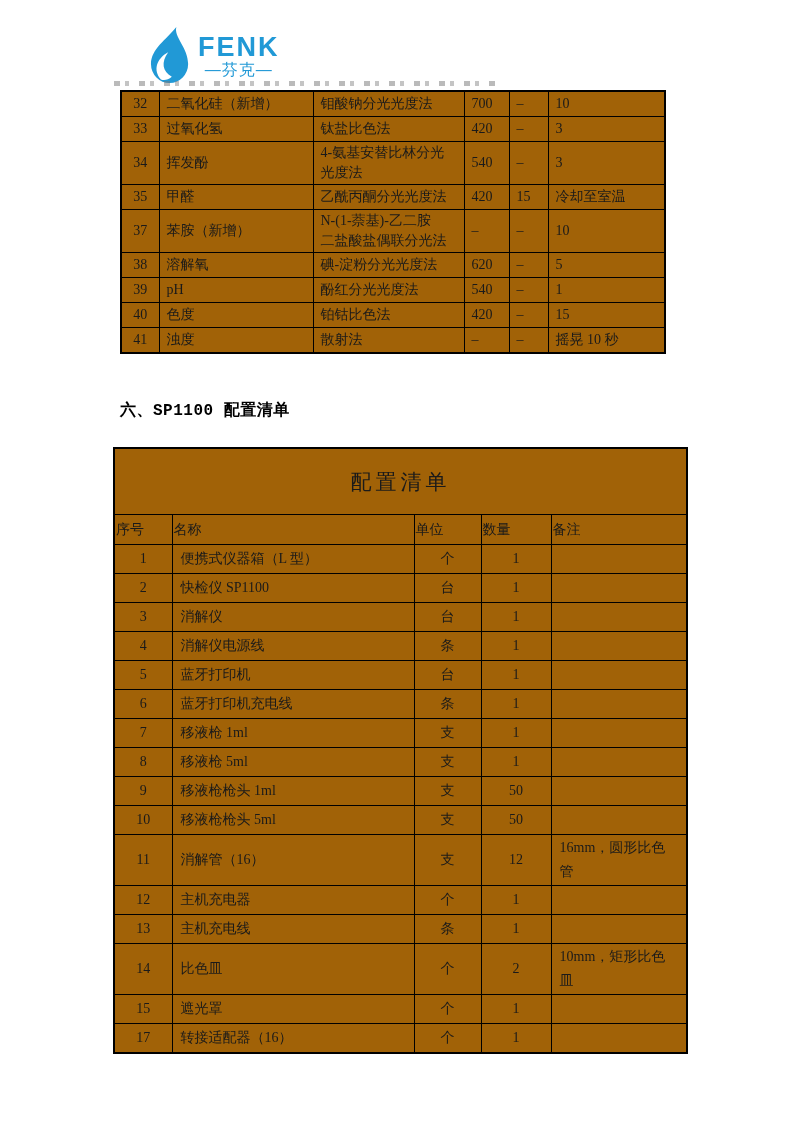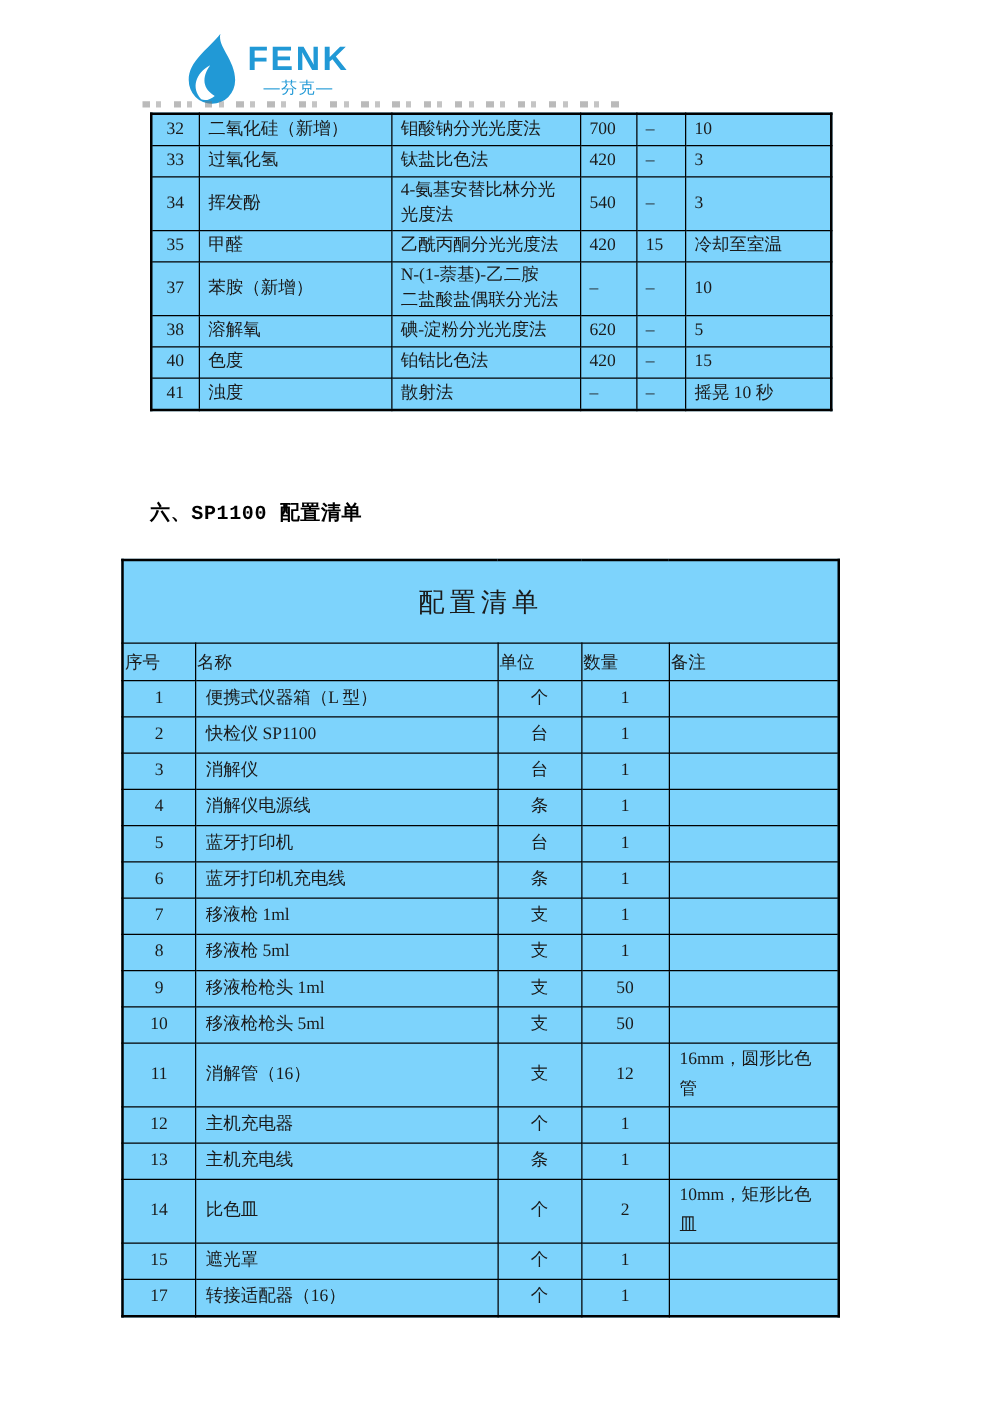--- a/index.html
+++ b/index.html
@@ -22,40 +22,40 @@
     display: flex; align-items: center; gap: 5px; justify-content: center;
   }
   .logo-text { display: flex; flex-direction: column; align-items: center; }
   .logo-en {
     font-family: "Liberation Sans", "DejaVu Sans", sans-serif;
     font-weight: bold; font-size: 27px; line-height: 28px;
     letter-spacing: 2px; color: #2199d6;
   }
   .logo-cn {
     font-family: "Liberation Sans", "DejaVu Sans", sans-serif;
-    font-size: 13px; line-height: 15px; letter-spacing: 1px;
+    font-size: 16px; line-height: 15px; letter-spacing: 1px;
     color: #2199d6; margin-top: 1px; white-space: nowrap;
   }
 
   
   .remnant {
     position: absolute; left: 114px; top: 81px;
     width: 384px; height: 5px;
     background: repeating-linear-gradient(90deg,
       #767676 0 6px, transparent 6px 11px,
       #8a8a8a 11px 15px, transparent 15px 25px);
     opacity: 0.5;
   }
 
   
   table {
     position: absolute;
     border-collapse: collapse;
     table-layout: fixed;
-    background: #7dd3fc;
+    background: #a16207;
     border: 2px solid #000;
     font-size: 14px;
   }
   td, th { border: 1px solid #000; overflow: hidden; }
   .tl { text-align: left; }
   .tc { text-align: center; }
 
   
   .t1 { left: 120px; top: 90px; width: 544px; }
   .t1 td {
@@ -66,21 +66,21 @@
 
   
   .sec {
     position: absolute; left: 120px; top: 400px; margin: 0;
     font-family: Liberation Mono, monospace;
     font-weight: bold; font-size: 16px; color: #000;
     letter-spacing: 0.5px;
   }
 
   
-  .t2 { left: 97px; top: 447px; width: 573px; }
+  .t2 { left: 113px; top: 447px; width: 573px; }
   .t2 td {
     height: 26px; line-height: 24px;
     padding: 1px 8px;
     white-space: pre-line;
   }
   .t2-title {
     height: 63px;
     font-size: 21px; font-weight: normal;
     text-align: center; letter-spacing: 4px;
   }
@@ -159,20 +159,28 @@
           <td class="tl">–</td>
           <td class="tl">10</td>
         </tr>
         <tr>
           <td class="tc">38</td>
           <td class="tl">溶解氧</td>
           <td class="tl">碘-淀粉分光光度法</td>
           <td class="tl">620</td>
           <td class="tl">–</td>
           <td class="tl">5</td>
+        </tr>
+        <tr>
+          <td class="tc">39</td>
+          <td class="tl">pH</td>
+          <td class="tl">酚红分光光度法</td>
+          <td class="tl">540</td>
+          <td class="tl">–</td>
+          <td class="tl">1</td>
         </tr>
         <tr>
           <td class="tc">40</td>
           <td class="tl">色度</td>
           <td class="tl">铂钴比色法</td>
           <td class="tl">420</td>
           <td class="tl">–</td>
           <td class="tl">15</td>
         </tr>
         <tr>

